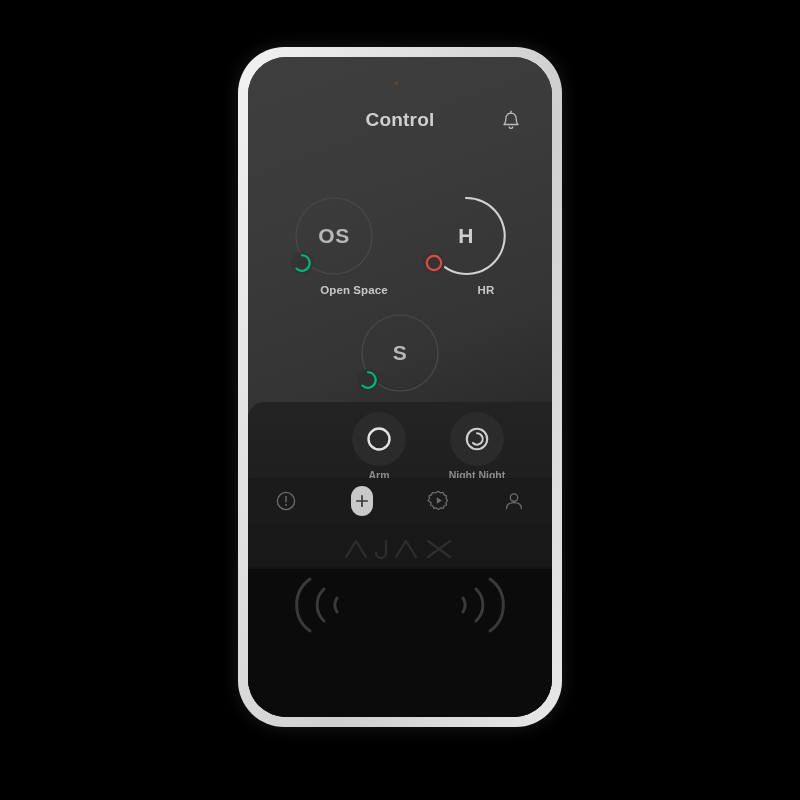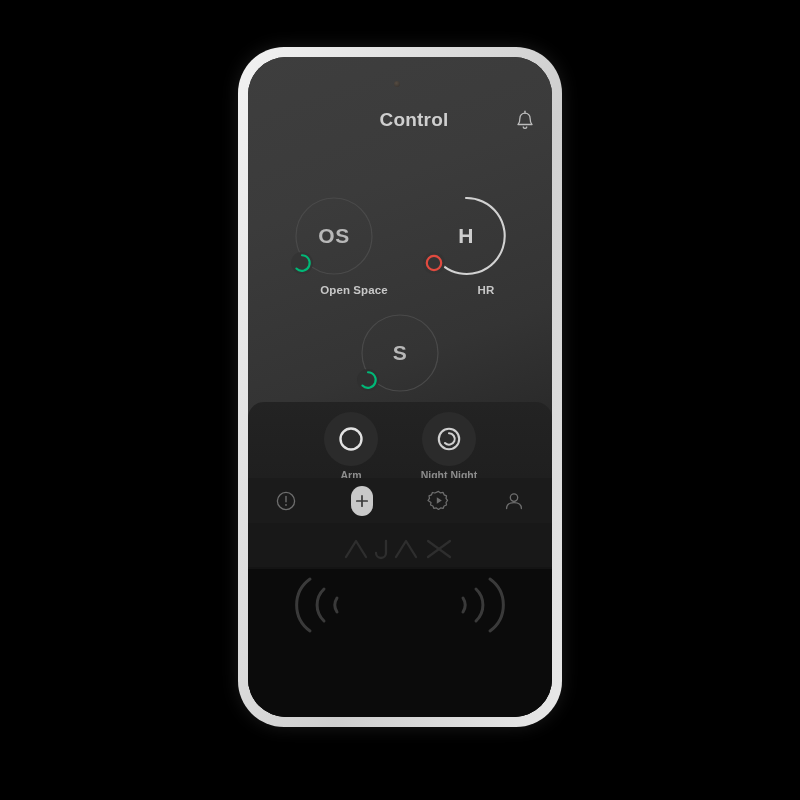--- a/index.html
+++ b/index.html
@@ -30,21 +30,21 @@
     background:linear-gradient(160deg,#3e3e3e 0%,#3b3b3b 30%,#343434 62%,#272727 86%,#222222 100%);
   }
   .sensor-dot{
     position:absolute;left:146px;top:24px;width:6px;height:6px;border-radius:50%;
     background:radial-gradient(circle at 40% 35%,#5a4e42,#2f2b28);
     opacity:.85;
   }
 
   
   .topbar{
-    position:absolute;left:14px;top:50px;width:356px;height:34px;
+    position:absolute;left:0;top:50px;width:356px;height:34px;
   }
   .title{
     position:absolute;left:0;top:0;width:304px;text-align:center;
     font-size:19px;font-weight:bold;color:#cfcfcf;letter-spacing:.2px;
     line-height:26px;
   }
   .bell{
     position:absolute;left:252px;top:2px;width:22px;height:24px;
   }
 
@@ -68,21 +68,21 @@
   .gbadge{position:absolute;left:-2px;bottom:3px;width:22px;height:22px;z-index:3;}
   .glabel{
     margin-top:7px;font-size:11.5px;font-weight:bold;color:#c7c7c7;
     white-space:nowrap;letter-spacing:.1px;margin-left:40px;
   }
 
   
   .ctrlpanel{
     position:absolute;left:0;top:345px;width:304px;height:76px;
     background:linear-gradient(180deg,#232323 0%,#1f1f1f 100%);
-    border-top-left-radius:16px;border-top-right-radius:16px;
+    border-top-left-radius:16px;border-top-right-radius:16px;padding-left:28px;
   }
   .ctrlrow{display:flex;justify-content:center;gap:22px;padding-top:10px;}
   .ccell{width:76px;display:flex;flex-direction:column;align-items:center;}
   .cbtn{
     width:54px;height:54px;border-radius:50%;
     background:#2b2b2b;
     display:flex;align-items:center;justify-content:center;
   }
   .clabel{margin-top:3px;font-size:10.5px;font-weight:bold;color:#8d8d8d;white-space:nowrap;}
 

